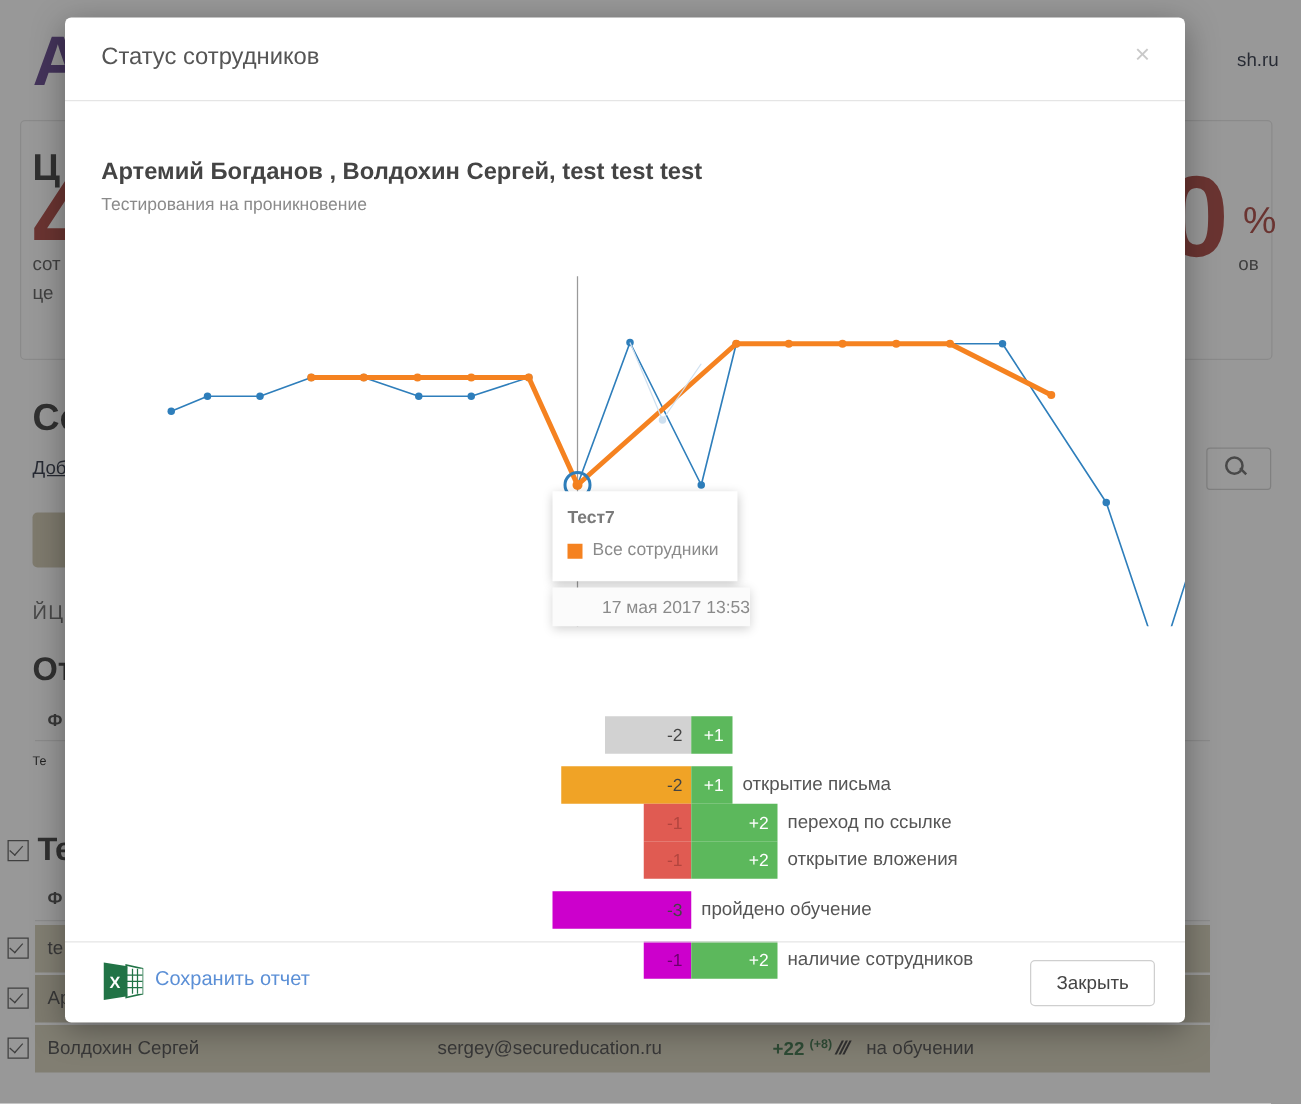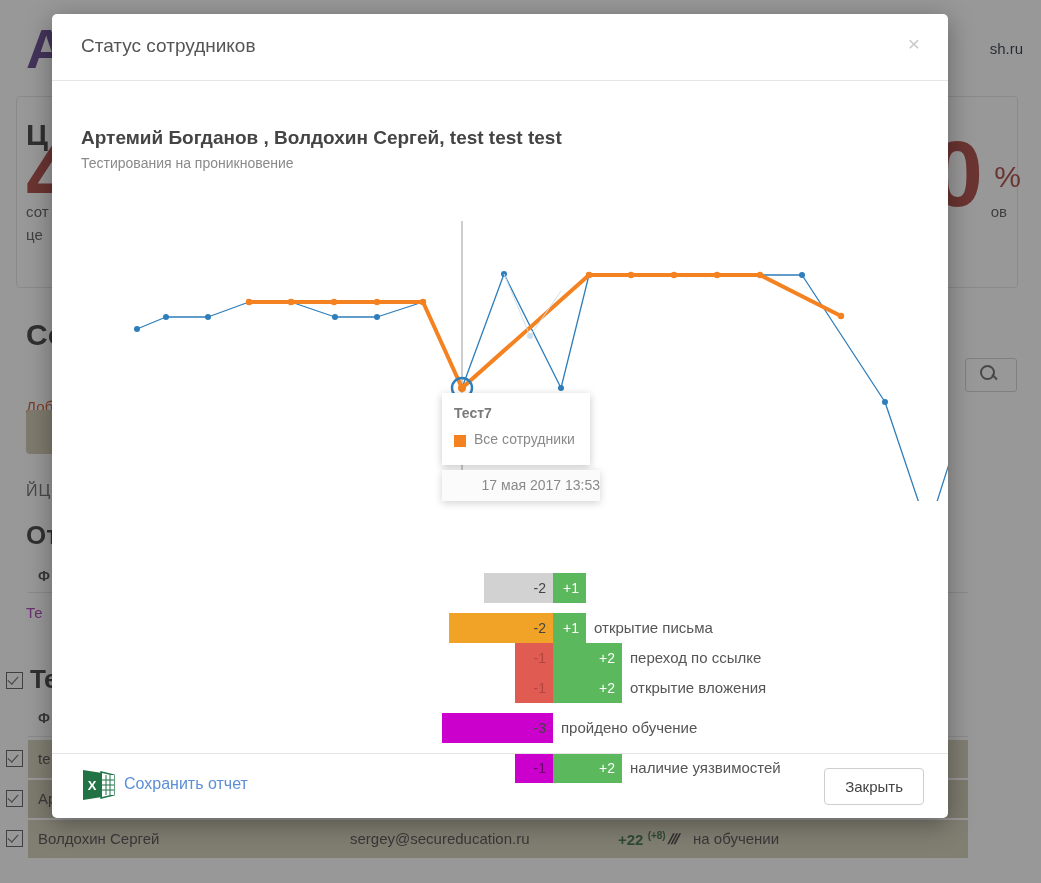--- a/index.html
+++ b/index.html
@@ -17,29 +17,29 @@
   #bg-brand{position:absolute;left:26px;top:16px;font-size:56px;font-weight:700;color:#4b2a7b;letter-spacing:-1px;}
   #bg-site{position:absolute;right:18px;top:40px;font-size:15px;color:#0f172a;}
   #bg-h2{position:absolute;left:26px;top:118px;font-size:30px;font-weight:700;color:#222;}
   #bg-bignum{position:absolute;left:26px;top:128px;font-size:92px;font-weight:700;color:#9e2b25;line-height:1;}
   #bg-bignum-r{position:absolute;right:58px;top:128px;font-size:92px;font-weight:700;color:#9e2b25;line-height:1;}
   #bg-pct{position:absolute;right:20px;top:160px;font-size:30px;color:#9e2b25;}
   #bg-sub1{position:absolute;left:26px;top:203px;font-size:15px;color:#444;}
   #bg-sub2{position:absolute;left:26px;top:226px;font-size:15px;color:#444;}
   #bg-sub-r{position:absolute;right:34px;top:203px;font-size:15px;color:#444;}
   #bg-h3{position:absolute;left:26px;top:318px;font-size:30px;font-weight:700;color:#222;}
-  #bg-link{position:absolute;left:26px;top:366px;font-size:15px;color:#c2410c;text-decoration:underline;margin-top:32px;}
+  #bg-link{position:absolute;left:26px;top:366px;font-size:15px;color:#0f172a;text-decoration:underline;}
   #bg-chip{position:absolute;left:26px;top:410px;width:120px;height:44px;background:#c8c0a5;border-radius:4px;}
   #bg-searchbox{position:absolute;right:24px;top:358px;width:50px;height:32px;border:1px solid #ccc;border-radius:3px;background:#fff;}
   #bg-searchbox .mag{position:absolute;left:14px;top:6px;width:11px;height:11px;border:2px solid #555;border-radius:50%;}
   #bg-searchbox .mag:after{content:"";position:absolute;left:9px;top:9px;width:7px;height:2px;background:#555;transform:rotate(45deg);}
   #bg-kbd{position:absolute;left:26px;top:482px;font-size:16px;color:#555;letter-spacing:1px;}
   #bg-h4{position:absolute;left:26px;top:520px;font-size:26px;font-weight:700;color:#222;}
   #bg-th1{position:absolute;left:38px;top:568px;font-size:14px;font-weight:700;color:#333;}
-  #bg-tr1{position:absolute;left:26px;top:604px;font-size:15px;color:#a21caf;}
+  #bg-tr1{position:absolute;left:26px;top:604px;font-size:10px;color:#000000;}
   #bg-h5{position:absolute;left:30px;top:664px;font-size:26px;font-weight:700;color:#222;}
   #bg-th2{position:absolute;left:38px;top:710px;font-size:14px;font-weight:700;color:#333;}
 
   .bg-row{position:absolute;left:28px;width:940px;height:38px;background:#c6bfa6;}
   .bg-row.alt{background:#cec7ae;}
   .bg-row .name{position:absolute;left:10px;top:10px;font-size:15px;color:#333;}
   .bg-row .mail{position:absolute;left:322px;top:10px;font-size:15px;color:#333;}
   .bg-row .score{position:absolute;left:590px;top:10px;font-size:15px;color:#1f5c2e;font-weight:700;}
   .bg-row .score sup{font-size:10px;}
   .bg-row .state{position:absolute;left:665px;top:10px;font-size:15px;color:#333;}
@@ -244,21 +244,21 @@
           <div class="seg pos" style="left: 501px; width: 69px; background: rgb(92, 184, 92);">+2</div>
           <div class="bar-label" style="left: 578px;">открытие вложения</div>
         </div>
         <div class="bar-row" style="position: absolute; left: 0px; width: 896px; top: 208px;">
           <div class="seg neg" style="left: 390px; width: 111px; background: rgb(204, 0, 204); color: rgb(68, 68, 68);">-3</div>
           <div class="bar-label" style="left: 509px;">пройдено обучение</div>
         </div>
         <div class="bar-row" style="position: absolute; left: 0px; width: 896px; top: 248px;">
           <div class="seg neg" style="left: 463px; width: 38px; background: rgb(204, 0, 204); color: rgb(107, 0, 107);">-1</div>
           <div class="seg pos" style="left: 501px; width: 69px; background: rgb(92, 184, 92);">+2</div>
-          <div class="bar-label" style="left: 578px;">наличие уязвимостей</div>
+          <div class="bar-label" style="left: 578px;">наличие сотрудников</div>
         </div>
       </div>
   </div>
 
   <div id="modal-foot">
     <svg id="xls-icon" viewBox="0 0 34 34">
       <path d="M20 4 L20 30 L33 27 L33 7 Z" fill="#ffffff" stroke="#217346" stroke-width="1.4"></path>
       <rect x="20" y="7" width="13" height="20" fill="#ffffff"></rect>
       <g stroke="#217346" stroke-width="1">
         <line x1="20" y1="12" x2="33" y2="12"></line>

